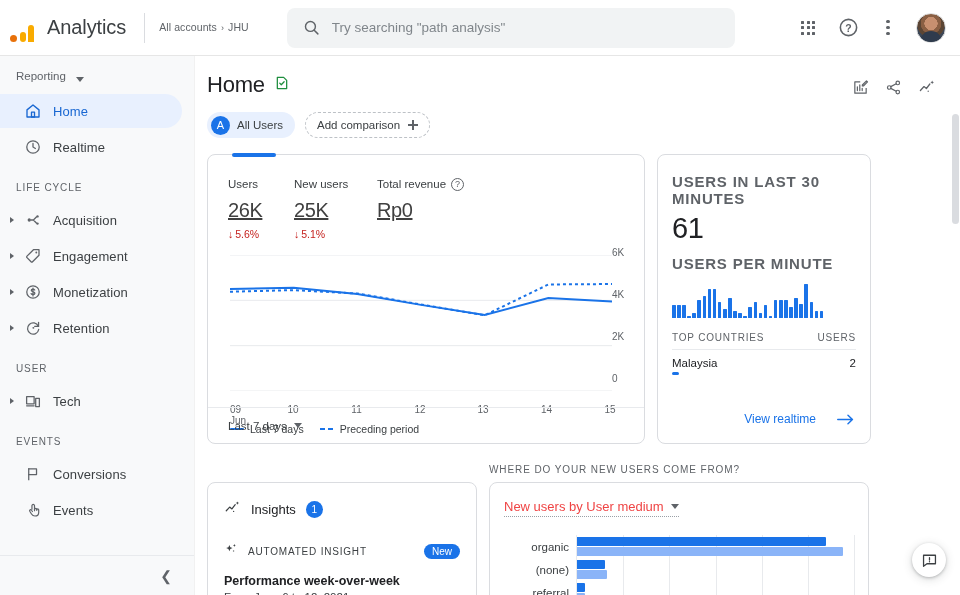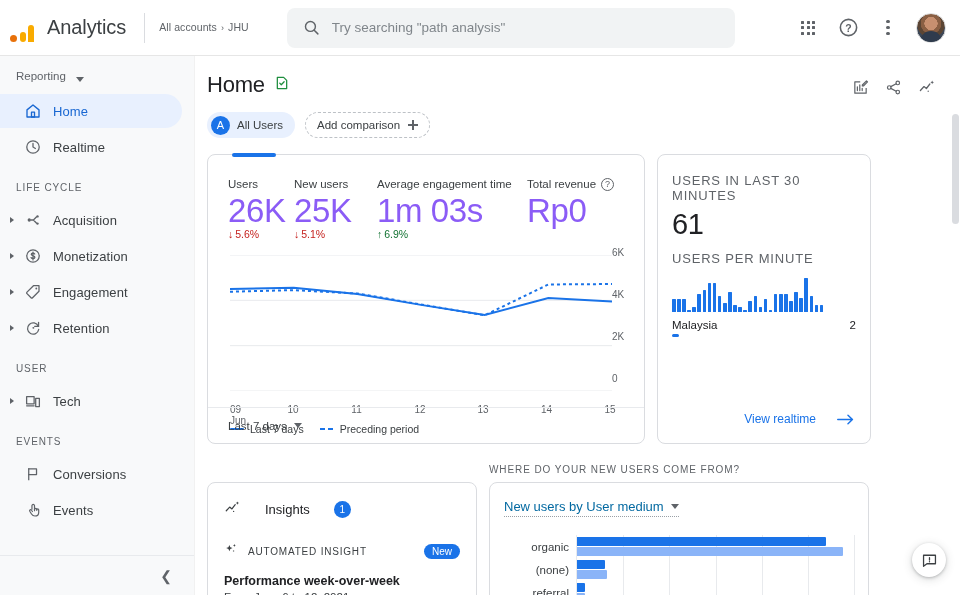--- a/index.html
+++ b/index.html
@@ -125,70 +125,70 @@
   .cards-row { display: flex; gap: 12px; padding-top: 16px; }
   .card { background: #fff; border: 1px solid #dadce0; border-radius: 8px; position: relative; }
   .card-main { width: 438px; height: 290px; padding: 0; }
   .card-tab-ind { position: absolute; top: -2px; left: 24px; width: 44px; height: 4px; background: #1a73e8; border-radius: 2px; }
   .metrics { display: flex; padding: 22px 18px 0 20px; gap: 0; }
   .metric { }
   .m-users { width: 66px; }
   .m-new { width: 83px; }
   .m-eng { width: 150px; }
   .metric .mlabel { font-size: 11.5px; color: #3c4043; line-height: 15px; display: flex; align-items: center; gap: 5px; white-space: nowrap; }
-  .metric .mvalue { font-size: 33px; color: #8b5cf6; line-height: 33px; font-weight: 400; letter-spacing: -.4px; padding-top: 2px; }
+  .metric .mvalue { font-size: 20px; color: #404040; line-height: 33px; font-weight: 400; letter-spacing: -.4px; padding-top: 2px; text-decoration: underline; }
   .metric .mdelta { font-size: 10.5px; line-height: 14px; display: flex; align-items: center; gap: 2px; font-weight: 500; }
   .mdelta.down { color: #c5221f; }
   .mdelta.up { color: #137333; }
   .qmark { width: 13px; height: 13px; border-radius: 50%; border: 1.2px solid #5f6368; color: #5f6368; font-size: 9px; display: inline-flex; align-items: center; justify-content: center; line-height: 1; }
 
   .chart-area { position: relative; height: 136px; margin: 14px 34px 0 22px; }
   .ylabels { position: absolute; right: -30px; top: -8px; height: 136px; width: 28px; }
   .ylabels span { position: absolute; font-size: 10px; color: #5f6368; }
   .xlabels { position: relative; height: 26px; margin: 2px 34px 0 22px; }
   .xlabels span { position: absolute; font-size: 10px; color: #5f6368; transform: translateX(-50%); margin-top: 11px; }
   .xlabels .mon { font-size: 10px; color: #5f6368; }
   .legend { display: flex; align-items: center; gap: 16px; padding: 4px 0 0 22px; }
   .legend .li { display: flex; align-items: center; gap: 6px; font-size: 10.5px; color: #3c4043; }
   .lg-solid { width: 14px; height: 2.5px; background: #1a73e8; border-radius: 1px; }
   .lg-dash { width: 14px; height: 2.5px; background: repeating-linear-gradient(to right, #1a73e8 0 5px, transparent 5px 8px); }
   .card-foot { position: absolute; bottom: 0; left: 0; right: 0; height: 36px; border-top: 1px solid #e8eaed; display: flex; align-items: center; padding-left: 20px; }
   .daterange { display: flex; align-items: center; gap: 7px; font-size: 11.5px; color: #3c4043; cursor: pointer; }
 
   .card-rt { width: 214px; height: 290px; padding: 18px 14px 0 14px; }
-  .rt-label { font-size: 13px; letter-spacing: .8px; color: #5f6368; font-weight: 400; }
+  .rt-label { font-size: 15px; letter-spacing: .8px; color: #5f6368; font-weight: 700; }
   .rt-big { font-size: 29px; color: #202124; line-height: 38px; letter-spacing: -.5px; padding: 2px 0 8px 0; }
   .upm-chart { display: flex; align-items: flex-end; gap: 1.5px; height: 36px; margin: 10px 0 0 0; }
   .upm-bar { width: 3.6px; background: #1a73e8; border-radius: .5px; min-height: 1.5px; }
   .rt-tablehead { display: flex; justify-content: space-between; border-bottom: 1px solid #e8eaed; padding: 14px 0 6px 0; }
   .rt-tablehead span { font-size: 10px; letter-spacing: .8px; color: #5f6368; font-weight: 500; }
   .rt-row { padding-top: 7px; }
   .rt-row-top { display: flex; justify-content: space-between; font-size: 11.5px; color: #202124; padding-bottom: 3px; }
   .rt-track { height: 2.5px; background: transparent; }
   .rt-fill { height: 2.5px; background: #1a73e8; border-radius: 2px; }
   .rt-foot { position: absolute; bottom: 0; left: 0; right: 0; height: 48px; display: flex; align-items: center; justify-content: flex-end; padding-right: 16px; }
   .viewrt { display: flex; align-items: center; gap: 21px; color: #1a73e8; font-size: 12px; font-weight: 500; cursor: pointer; }
 
   
   .lower { display: flex; gap: 12px; padding-top: 20px; position: relative; }
   .col-ins { width: 270px; }
   .col-new { width: 380px; }
   .sec-head { font-size: 10px; letter-spacing: .9px; color: #5f6368; font-weight: 500; height: 18px; }
   .card-ins { height: 160px; padding: 16px 16px 0 16px; }
-  .ins-head { display: flex; align-items: center; gap: 24px; }
+  .ins-head { display: flex; align-items: center; gap: 10px; }
   .ins-title { font-size: 13px; color: #202124; }
   .ins-count { width: 17px; height: 17px; border-radius: 50%; background: #1a73e8; color: #fff; font-size: 10px; display: flex; align-items: center; justify-content: center; font-weight: 500; }
   .ins-type-row { display: flex; align-items: center; padding-top: 22px; }
   .ins-type { font-size: 10px; letter-spacing: .8px; color: #3c4043; font-weight: 500; padding-left: 9px; }
   .badge-new { margin-left: auto; background: #1a73e8; color: #fff; font-size: 10px; border-radius: 9px; padding: 2px 8px; }
   .ins-h { font-size: 12.5px; color: #202124; font-weight: 700; padding-top: 13px; }
   .ins-sub { font-size: 11.5px; color: #3c4043; padding-top: 3px; }
 
   .card-new { height: 160px; padding: 14px 14px 0 14px; }
-  .new-title { font-size: 13px; color: #0369a1; display: inline-flex; align-items: center; gap: 7px; border-bottom: 1.5px dotted #9aa0a6; padding-bottom: 2px; cursor: pointer; }
+  .new-title { font-size: 13px; color: #ef4444; display: inline-flex; align-items: center; gap: 7px; border-bottom: 1.5px dotted #9aa0a6; padding-bottom: 2px; cursor: pointer; }
   .hbar-area { position: relative; margin-top: 18px; height: 110px; display: flex; }
   .hbar-cats { width: 72px; }
   .hbar-cat { height: 23px; display: flex; align-items: center; justify-content: flex-end; font-size: 11.5px; color: #3c4043; padding-right: 7px; }
   .hbar-plot { flex: 1; position: relative; border-left: 1px solid #e8eaed; }
   .vgrid { position: absolute; top: 0; bottom: 0; width: 1px; background: #e8eaed; }
   .bar-group { height: 23px; display: flex; flex-direction: column; justify-content: center; gap: 1px; position: relative; }
   .hb { height: 9px; border-radius: 0 1px 1px 0; }
   .hb-dark { background: #1a73e8; }
   .hb-light { background: #8ab4f8; }
 
@@ -305,38 +305,38 @@
               <circle cx="18" cy="16.8" r="1.6" fill="#5f6368" stroke="none"></circle>
             </svg>
           </span>
           <span class="nlabel">Acquisition</span>
         </div>
         <div class="nav-item">
           <span class="expander">
               <i></i>
             </span>
           <span class="nicon">
+            <svg width="18" height="18" viewBox="0 0 24 24" fill="none" stroke="#5f6368" stroke-width="1.7" stroke-linejoin="round">
+              <path d="M12.6 3.6H20v7.4l-8.6 8.6a1.4 1.4 0 0 1-2 0l-5.4-5.4a1.4 1.4 0 0 1 0-2z"></path>
+              <circle cx="16.4" cy="7.3" r="1.25" fill="#5f6368" stroke="none"></circle>
+            </svg>
+          </span>
+          <span class="nlabel">Engagement</span>
+        </div>
+        <div class="nav-item">
+          <span class="expander">
+              <i></i>
+            </span>
+          <span class="nicon">
             <svg width="18" height="18" viewBox="0 0 24 24" fill="none" stroke="#5f6368" stroke-width="1.7">
               <circle cx="12" cy="12" r="8.3"></circle>
               <path d="M14.3 9.3c-.5-.8-1.4-1.2-2.4-1.2-1.3 0-2.2.7-2.2 1.7 0 2.4 4.8 1.3 4.8 3.8 0 1.1-1 1.9-2.4 1.9-1.2 0-2.1-.5-2.6-1.3M12 6.8v10.4" stroke-linecap="round"></path>
             </svg>
           </span>
           <span class="nlabel">Monetization</span>
-        </div>
-        <div class="nav-item">
-          <span class="expander">
-              <i></i>
-            </span>
-          <span class="nicon">
-            <svg width="18" height="18" viewBox="0 0 24 24" fill="none" stroke="#5f6368" stroke-width="1.7" stroke-linejoin="round">
-              <path d="M12.6 3.6H20v7.4l-8.6 8.6a1.4 1.4 0 0 1-2 0l-5.4-5.4a1.4 1.4 0 0 1 0-2z"></path>
-              <circle cx="16.4" cy="7.3" r="1.25" fill="#5f6368" stroke="none"></circle>
-            </svg>
-          </span>
-          <span class="nlabel">Engagement</span>
         </div>
         <div class="nav-item">
           <span class="expander">
               <i></i>
             </span>
           <span class="nicon">
             <svg width="18" height="18" viewBox="0 0 24 24" fill="none" stroke="#5f6368" stroke-width="1.7" stroke-linecap="round">
               <path d="M19 9.5A7.5 7.5 0 1 0 19.6 14"></path>
                 <path d="M19.4 4.4v5.3h-5.2"></path>
               <circle cx="12.5" cy="11.8" r="1.3" fill="#5f6368" stroke="none"></circle>
@@ -454,28 +454,20 @@
                   <span>↓</span>
                   <span>5.6%</span>
                 </div>
               </div>
               <div class="metric m-new">
                 <div class="mlabel">New users</div>
                 <div class="mvalue">25K</div>
                 <div class="mdelta down">
                   <span>↓</span>
                   <span>5.1%</span>
-                </div>
-              </div>
-              <div class="metric m-eng">
-                <div class="mlabel">Average engagement time</div>
-                <div class="mvalue">1m 03s</div>
-                <div class="mdelta up">
-                  <span>↑</span>
-                  <span>6.9%</span>
                 </div>
               </div>
               <div class="metric">
                 <div class="mlabel">
                   <span>Total revenue</span>
                   <span class="qmark">?</span>
                 </div>
                 <div class="mvalue">Rp0</div>
               </div>
             </div>
@@ -557,20 +549,24 @@
                 <div class="upm-bar" style="height: 18px;"></div>
                 <div class="upm-bar" style="height: 10.8px;"></div>
                 <div class="upm-bar" style="height: 19.8px;"></div>
                 <div class="upm-bar" style="height: 14.4px;"></div>
                 <div class="upm-bar" style="height: 34.2px;"></div>
                 <div class="upm-bar" style="height: 16.2px;"></div>
                 <div class="upm-bar" style="height: 7.2px;"></div>
                 <div class="upm-bar" style="height: 7.2px;"></div>
               </div>
 
+            <div class="rt-tablehead">
+              <span>TOP COUNTRIES</span>
+              <span>USERS</span>
+            </div>
             <div class="rt-row">
               <div class="rt-row-top">
                 <span>Malaysia</span>
                 <span>2</span>
               </div>
               <div class="rt-track">
                   <div class="rt-fill" style="width:4%"></div>
                 </div>
             </div>
 

